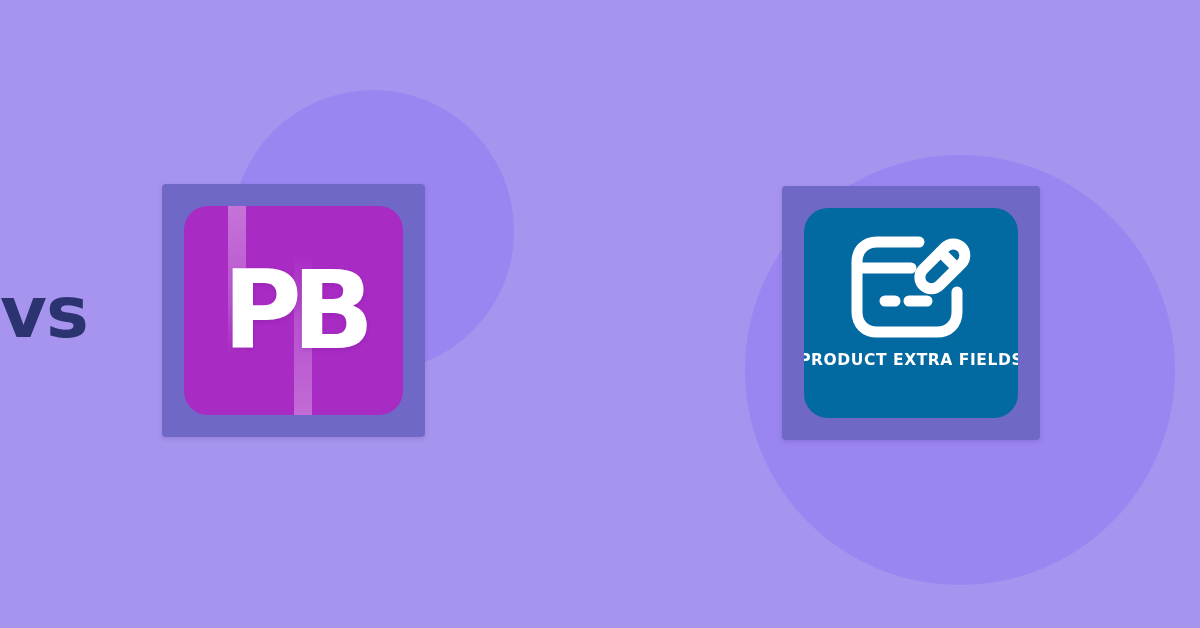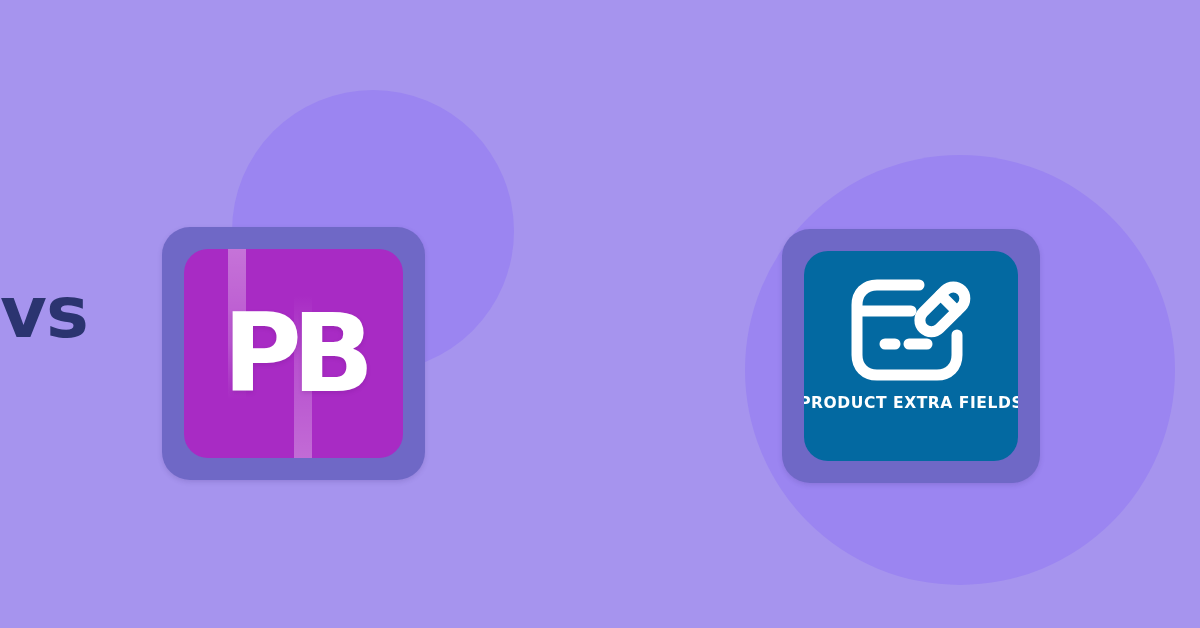--- a/index.html
+++ b/index.html
@@ -34,24 +34,23 @@
     left: 745px;
     top: 155px;
     width: 430px;
     height: 430px;
     background: #9b85f1;
   }
 
   
   .tile-frame {
     position: absolute;
-    border-radius: 28px;
+    border-radius: 4px;
     background: #6f68c6;
     box-shadow: 0 2px 5px rgba(60,45,120,0.18);
-    margin-top: 43px;
   }
   .tile-inner {
     position: absolute;
     left: 22px;
     top: 22px;
     right: 22px;
     bottom: 22px;
     border-radius: 24px;
     overflow: hidden;
   }

